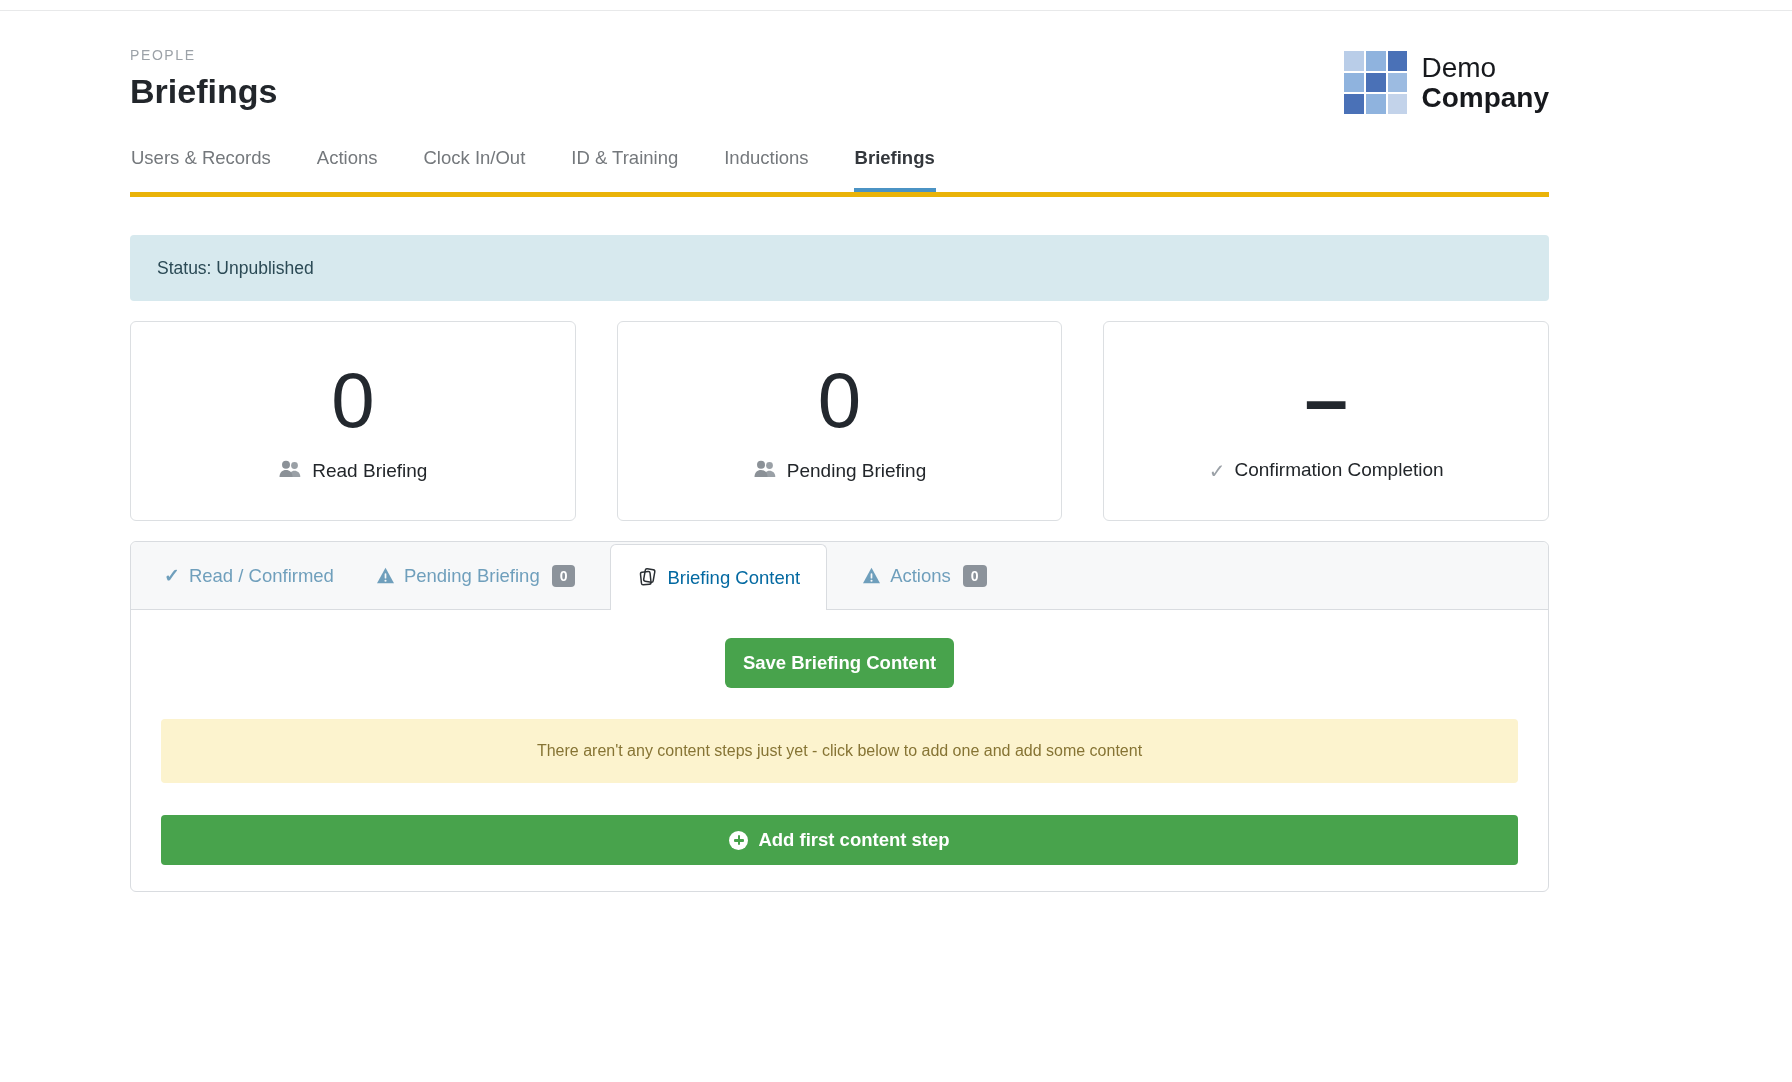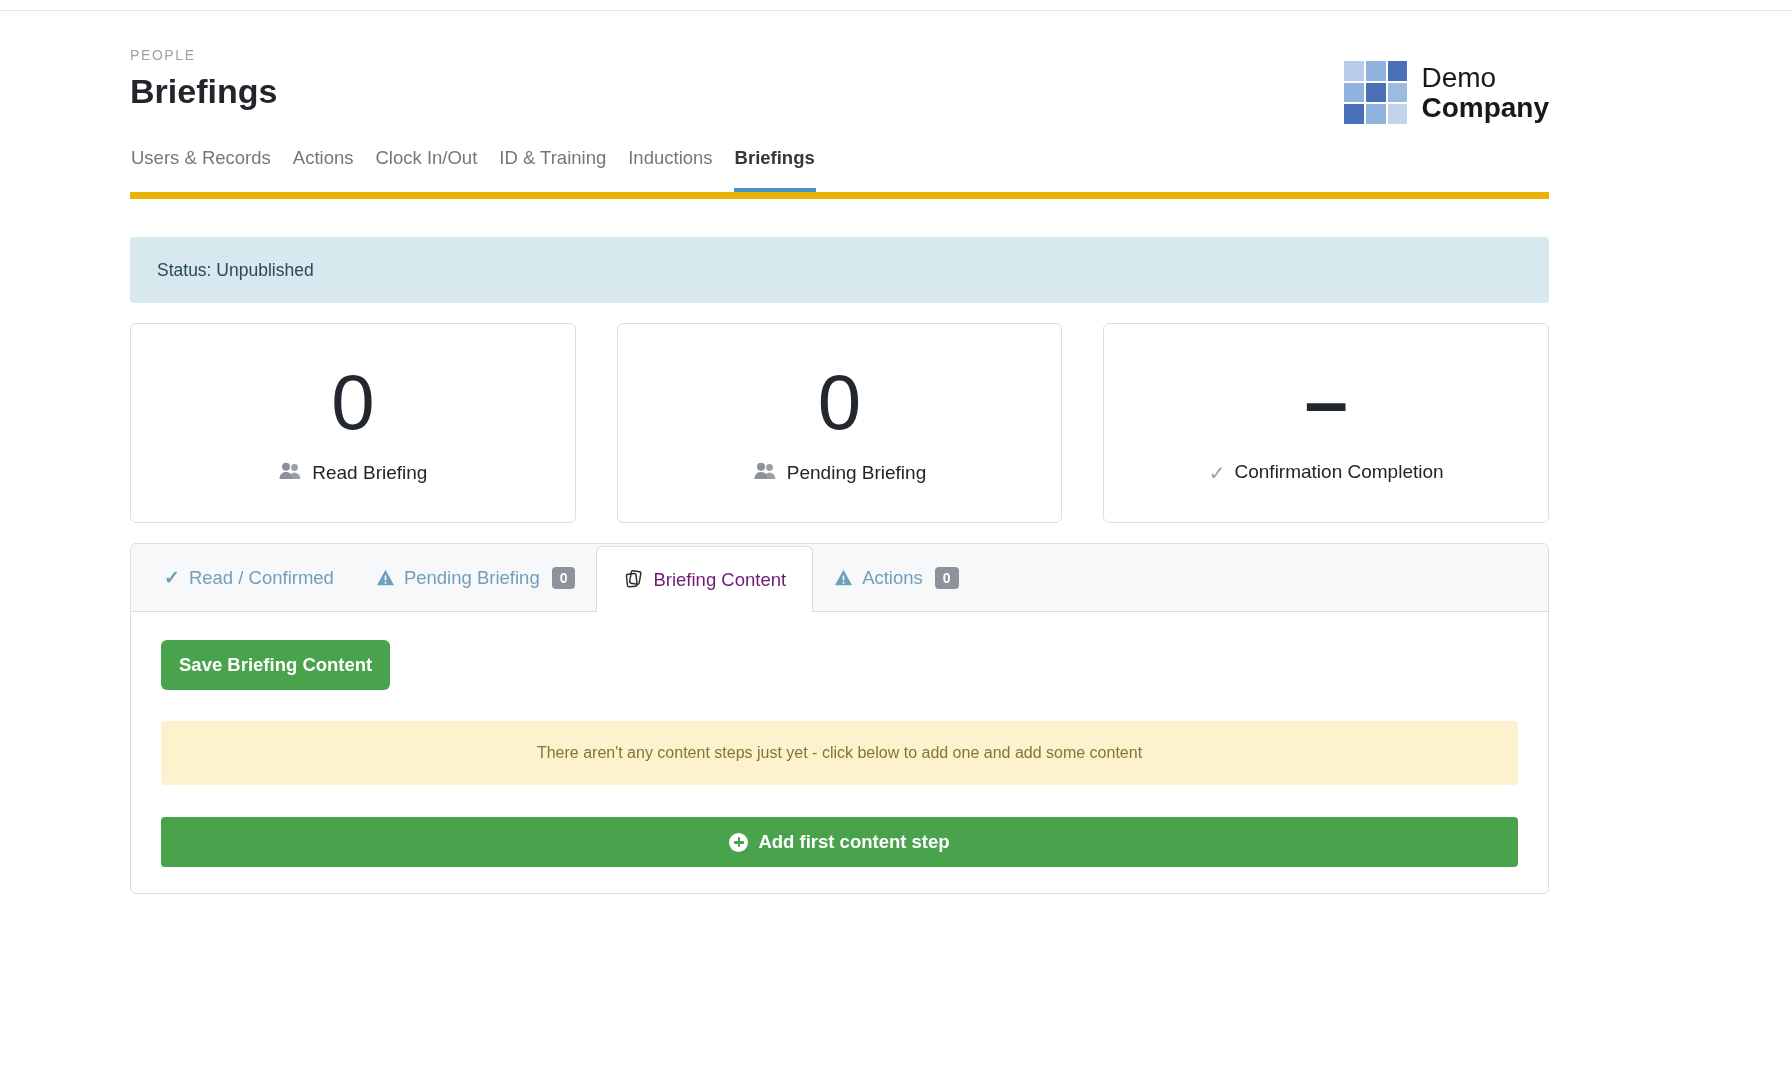--- a/index.html
+++ b/index.html
@@ -5,31 +5,31 @@
   * { margin:0; padding:0; box-sizing:border-box; }
   html,body { background:#fff; width:1792px; height:1082px; overflow:hidden;
               font-family:"Liberation Sans", sans-serif; color:#22262b; }
   .top-hairline { height:11px; border-bottom:1px solid #e8e9ea; }
   .container { width:1419px; margin-left:130px; position:relative; }
 
   
   .header { padding-top:36px; position:relative; }
   .kicker { font-size:14px; letter-spacing:1.6px; color:#9ca2a8; margin-bottom:9px; }
   .page-title { font-size:34px; font-weight:bold; color:#22262b; }
-  .logo { position:absolute; right:0; top:50px; display:flex; align-items:center; gap:14px; }
+  .logo { position:absolute; right:0; top:40px; display:flex; align-items:center; gap:14px; }
   .logo-grid { width:63px; height:63px; display:grid; grid-template-columns:repeat(3,1fr);
                grid-template-rows:repeat(3,1fr); gap:2px; }
   .sq { width:100%; height:100%; }
   .sq.l1{background:#b9cde8;} .sq.m{background:#8fb3de;} .sq.d{background:#4a71b7;}
   .sq.ml{background:#9cbbe1;} .sq.l2{background:#c3d3ea;}
   .logo-text { line-height:1.06; color:#17191d; font-size:28px; }
   .logo-text .l2t { font-weight:bold; }
 
   
-  .nav { margin-top:28px; display:flex; gap:20px; border-bottom:7px solid #eab308; }
+  .nav { margin-top:28px; display:flex; gap:44px; border-bottom:5px solid #eab308; }
   .nav-item { font-size:18.5px; color:#74787c; padding:8px 1px 23px; cursor:pointer; }
   .nav-item.active { color:#33373c; font-weight:bold;
                      box-shadow: inset 0 -4px 0 #4b93c4; }
 
   
   .status-bar { margin-top:38px; height:66px; background:#d7e9ee; border-radius:4px;
                 display:flex; align-items:center; padding:0 13px 0 27px; }
   .status-text { font-size:17.5px; color:#2b4a55; }
   .status-actions { margin-left:auto; display:flex; align-items:center; gap:12px; }
   .publish-btn { background:#7cbb87; color:#fff; font-size:17.5px; border:none;
@@ -49,27 +49,27 @@
   .check-gray { color:#9ba1a7; font-size:20px; }
 
   
   .panel { margin-top:20px; border:1px solid #d9dce0; border-radius:6px; background:#fff; }
   .tabstrip { background:#f7f8f9; height:68px; border-bottom:1px solid #d9dce0;
               border-radius:6px 6px 0 0; display:flex; align-items:stretch; padding-left:12px; }
   .tab { display:flex; align-items:center; gap:9px; padding:0 21px; color:#6f9fbc;
          font-size:18.5px; cursor:pointer; }
   .tab .tab-check { font-size:19px; font-weight:bold; }
   .tab.active { background:#fff; border:1px solid #d9dce0; border-bottom:none;
-                border-radius:6px 6px 0 0; margin:2px 0 -1px; padding:10px 26px;
-                color:#701a75; position:relative; z-index:1; }
+                border-radius:6px 6px 0 0; margin:2px 14px -1px; padding:10px 26px;
+                color:#0369a1; position:relative; z-index:1; }
   .badge { background:#8c939b; color:#fff; font-size:14px; font-weight:bold;
            padding:3px 8px; border-radius:4px; margin-left:3px; }
 
   .panel-body { padding:28px 30px 26px; }
-  .save-row { display:flex; justify-content:flex-start; }
+  .save-row { display:flex; justify-content:center; }
   .save-btn { background:#48a34c; color:#fff; font-size:18.5px; font-weight:bold;
               border:none; border-radius:6px; padding:14px 18px; cursor:pointer;
               font-family:"Liberation Sans", sans-serif; }
   .alert { margin-top:31px; background:#fcf3ce; color:#867434; border-radius:4px;
            height:64px; display:flex; align-items:center; justify-content:center;
            font-size:16px; }
   .add-btn { margin-top:32px; width:100%; height:50px; background:#48a34c;
              border:none; border-radius:4px; display:flex; align-items:center;
              justify-content:center; gap:10px; color:#fff; font-size:18.5px;
              font-weight:bold; cursor:pointer; font-family:"Liberation Sans", sans-serif; }

